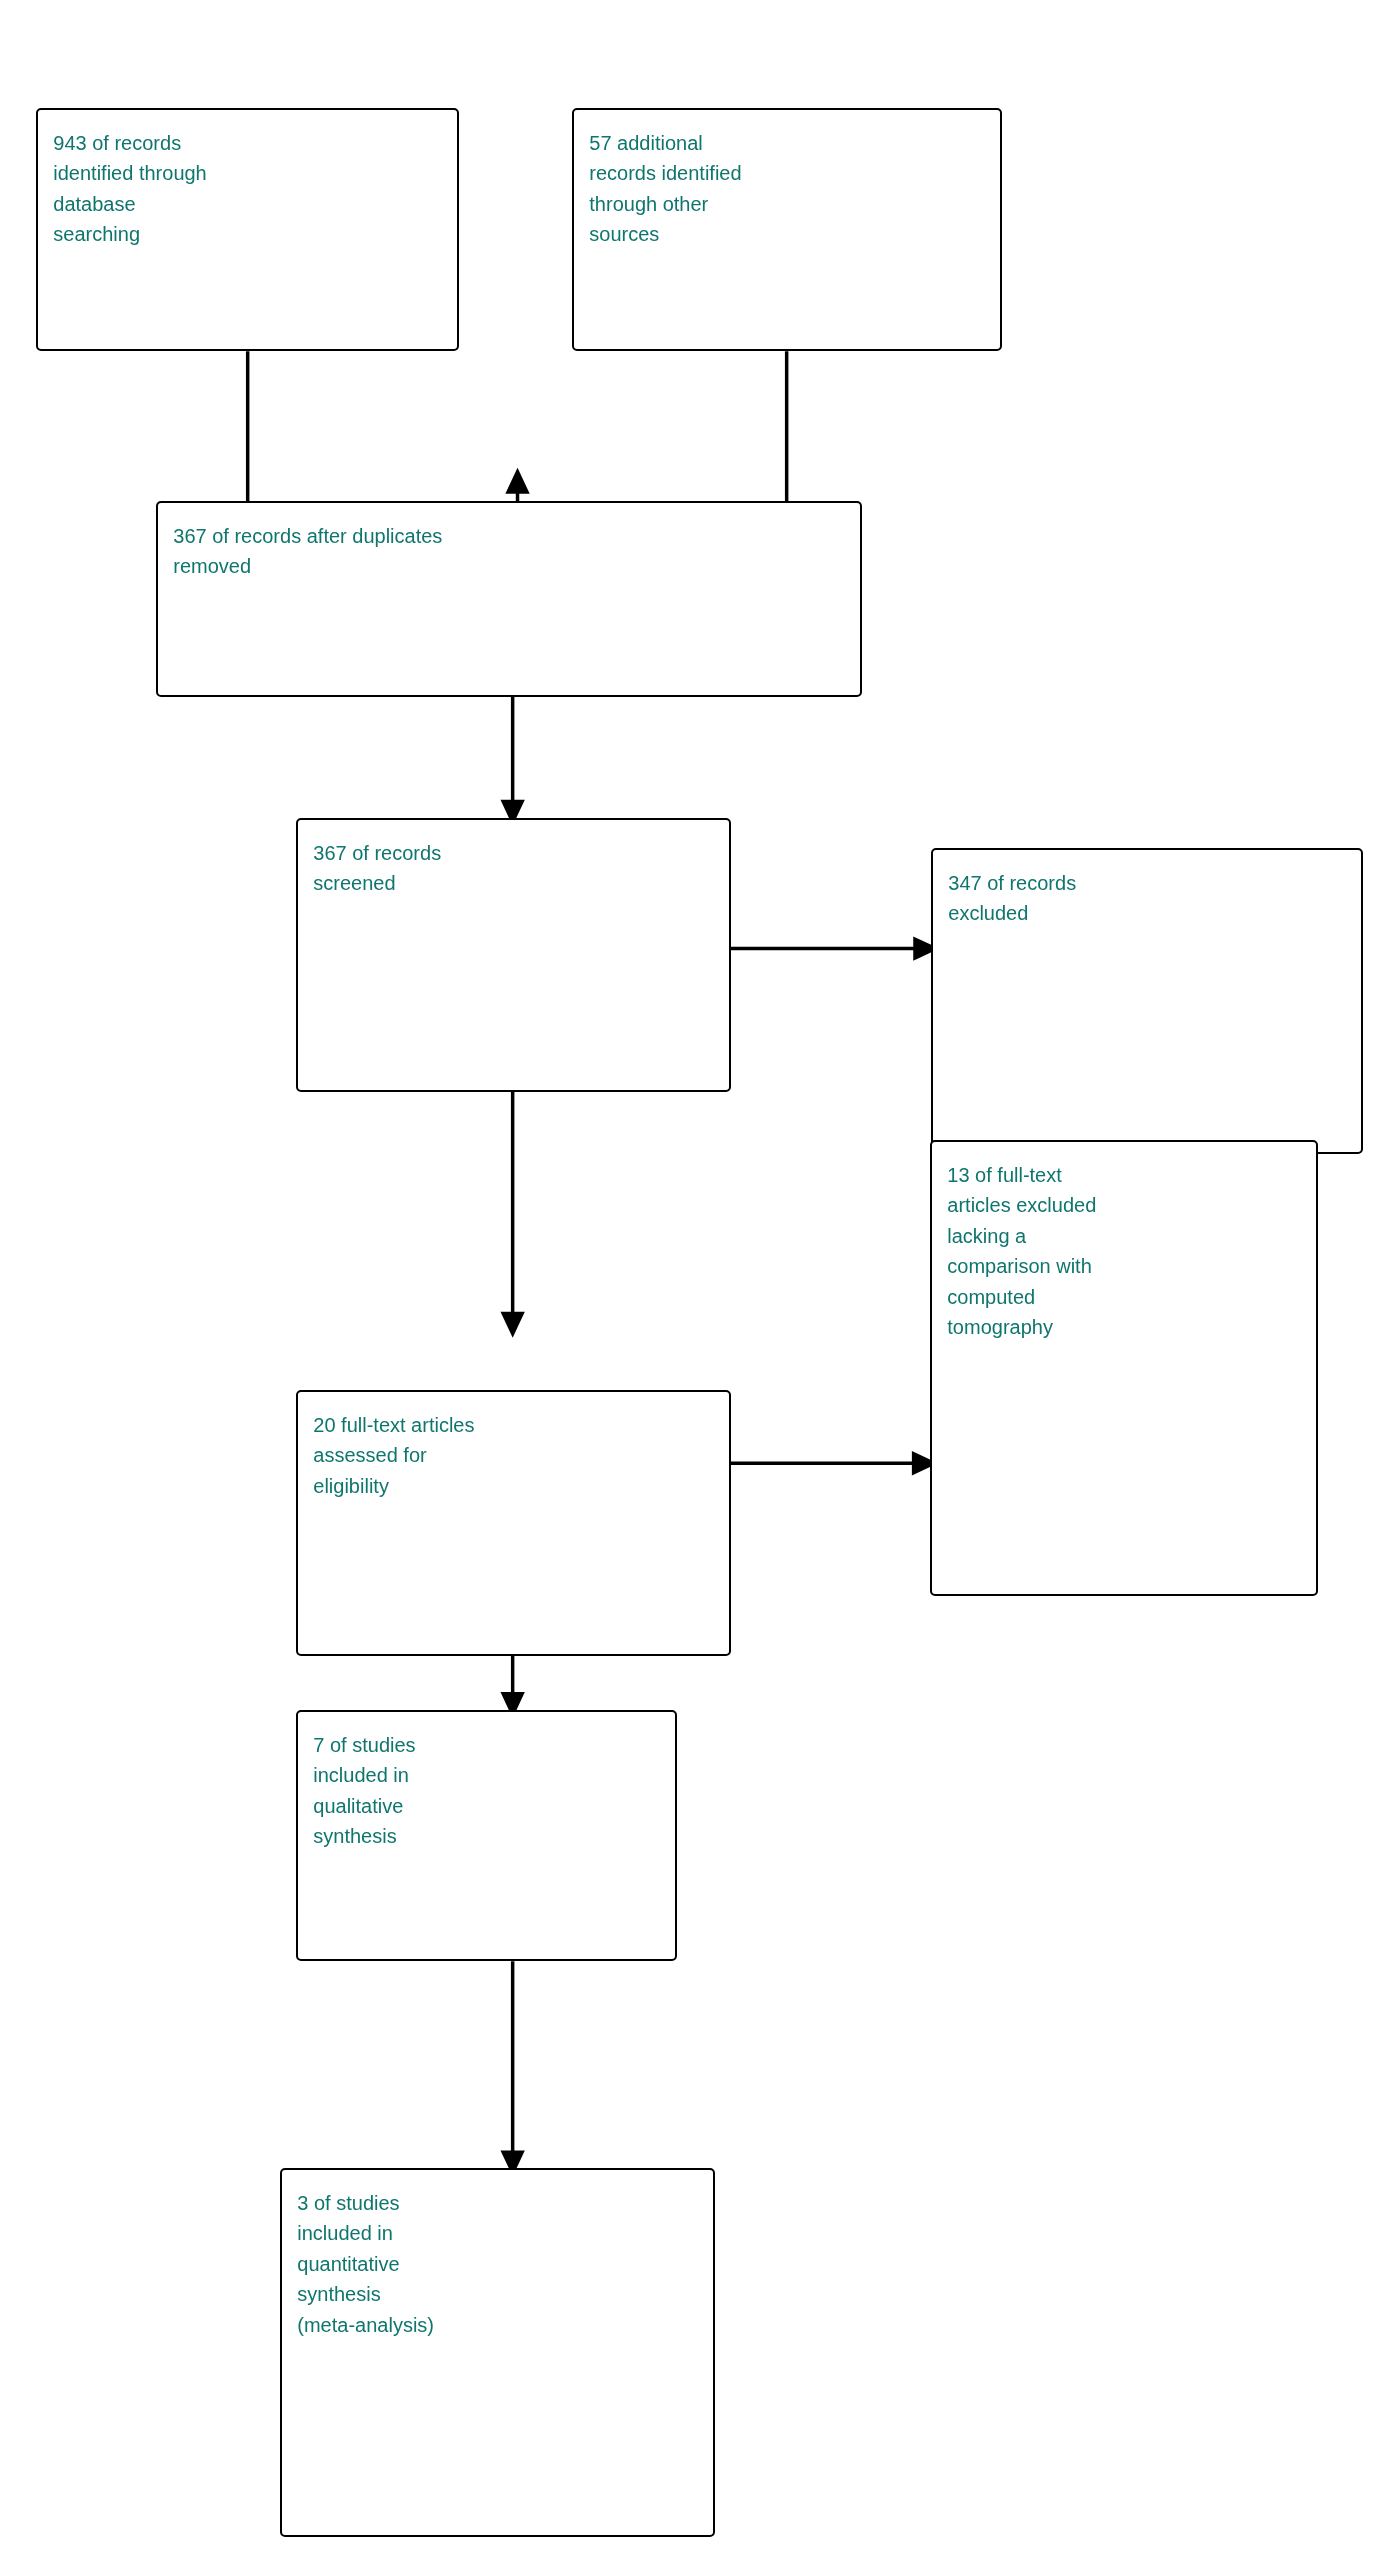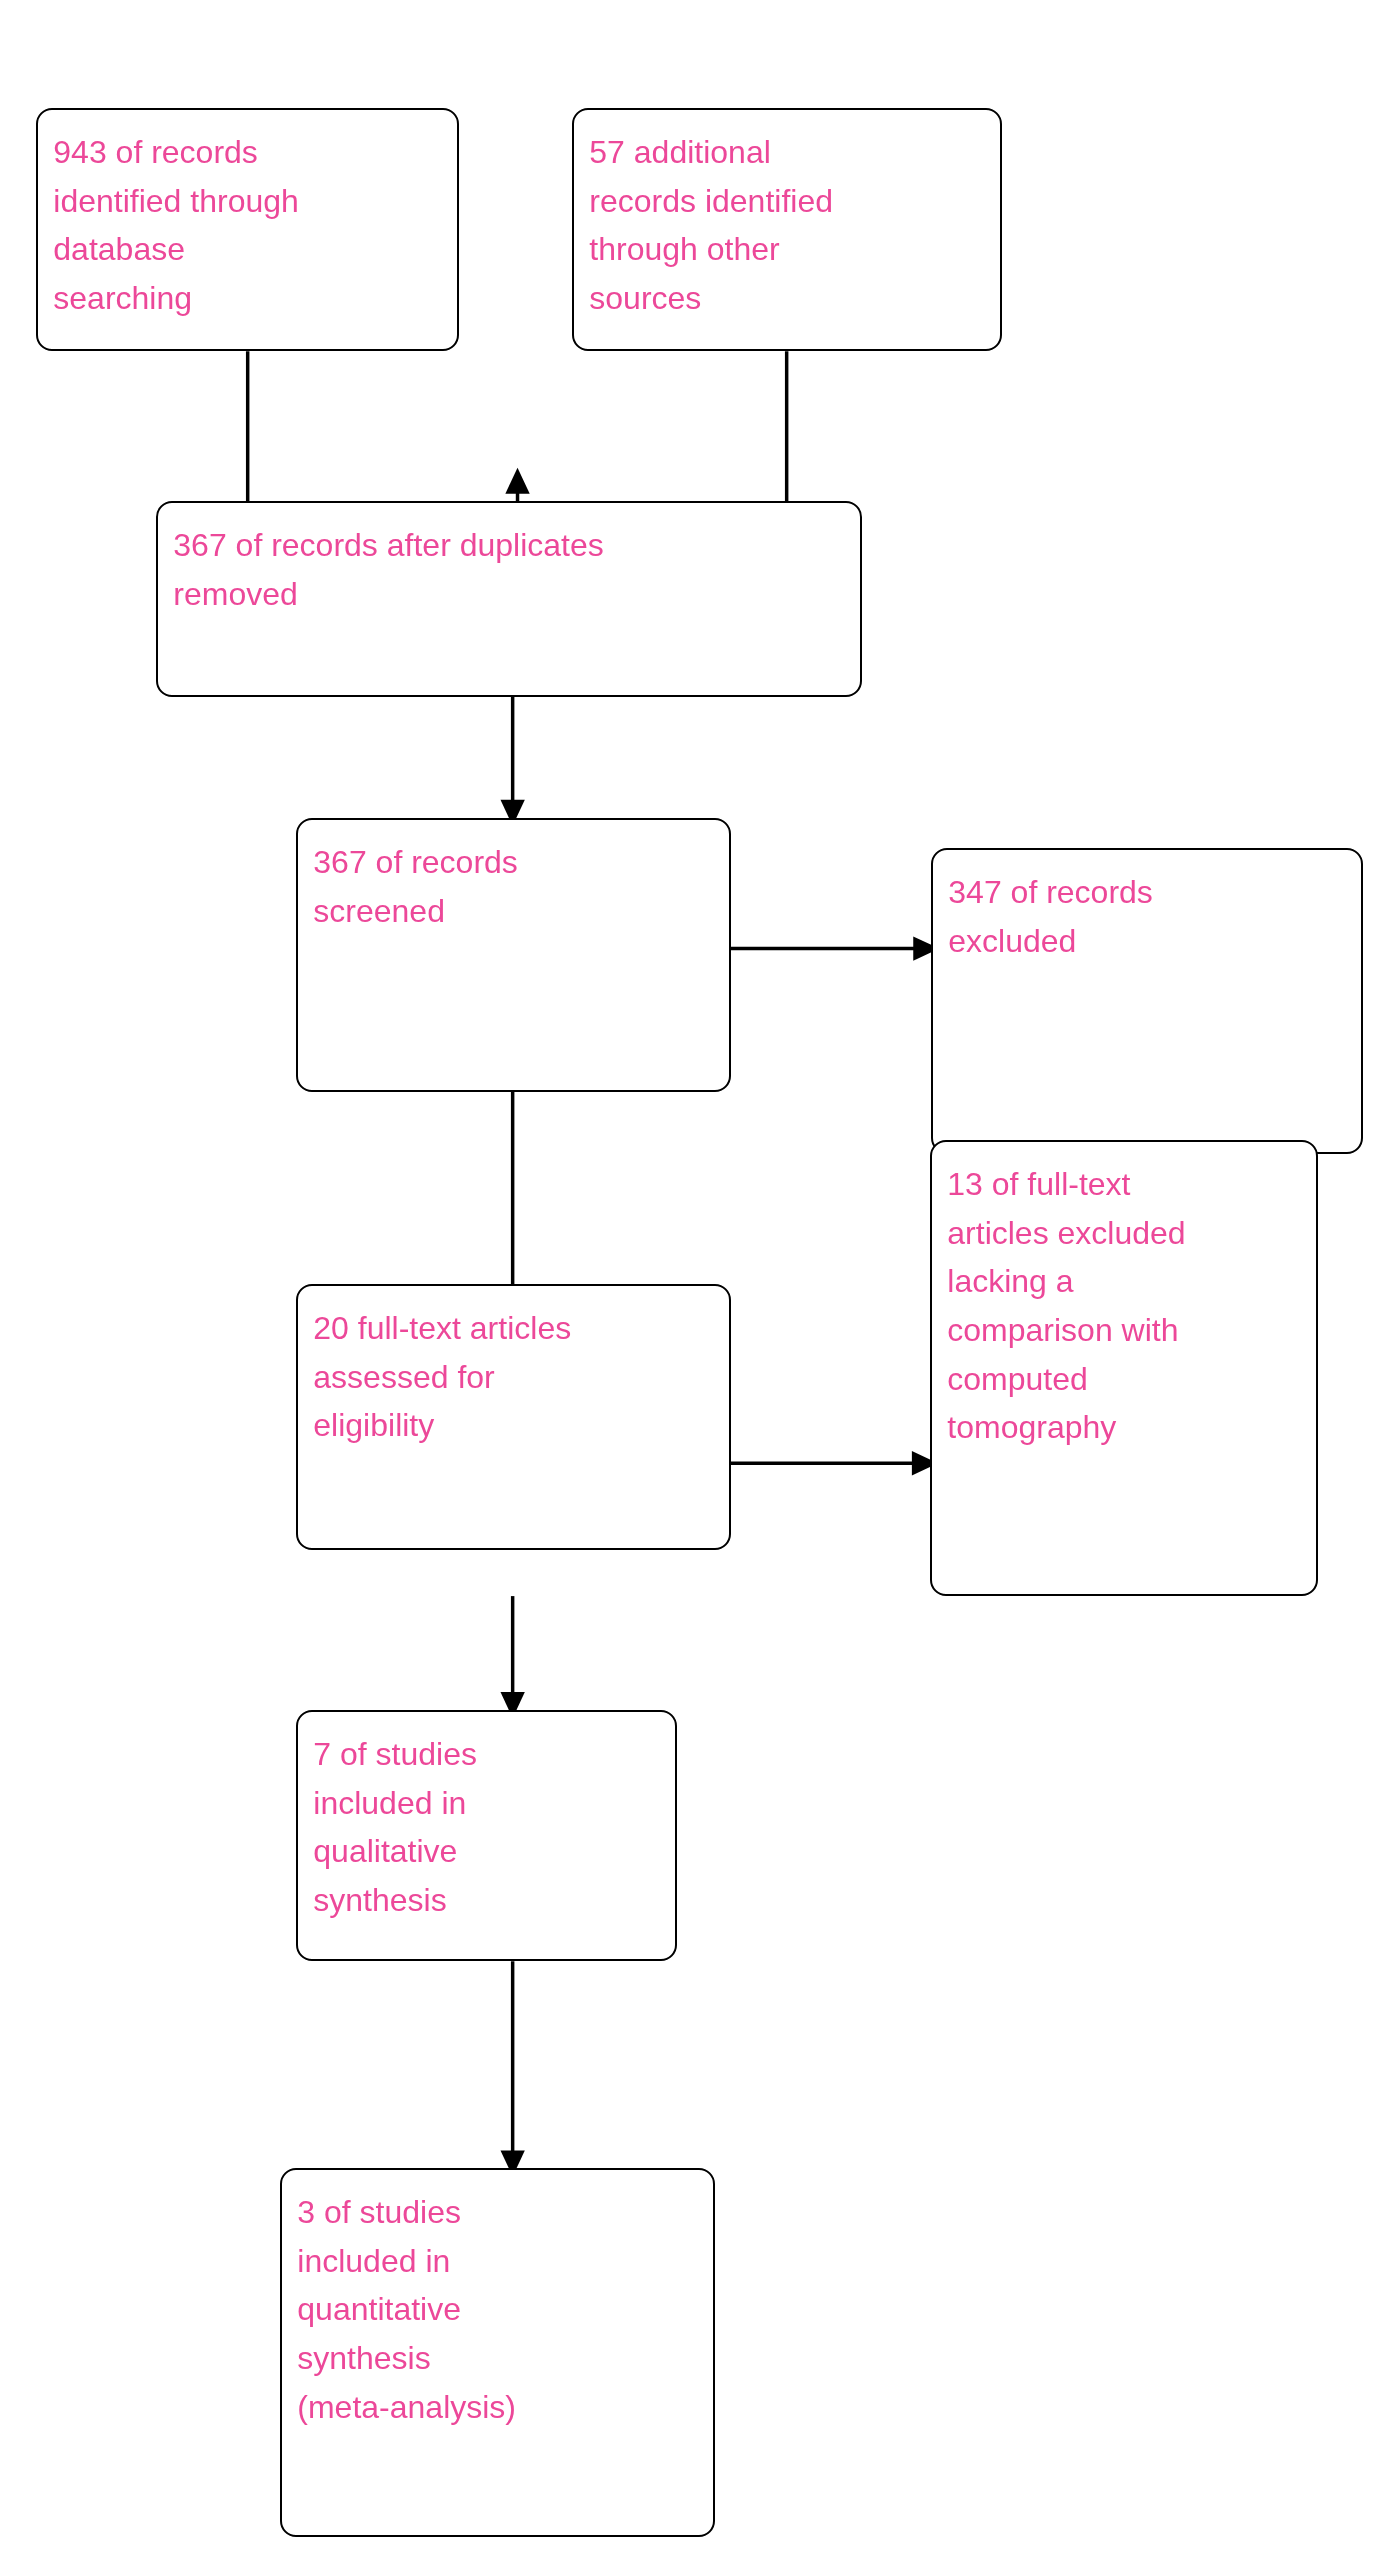--- a/index.html
+++ b/index.html
@@ -15,26 +15,26 @@
     position: relative;
     width: 1380px;
     height: 2576px;
     background: #ffffff;
     overflow: hidden;
   }
   .flow-box {
     position: absolute;
     box-sizing: border-box;
     border: 2.1px solid #000000;
-    border-radius: 16px;
+    border-radius: 5px;
     background: #ffffff;
     padding: 18px 15.3px 12.5px 15.3px;
-    font-size: 32px;
+    font-size: 20px;
     line-height: 1.52;
-    color: #ec4899;
+    color: #0f766e;
     white-space: pre-line;
     overflow: hidden;
   }
   .svg-layer {
     position: absolute;
     left: 0;
     top: 0;
     width: 1380px;
     height: 2576px;
     pointer-events: none;
@@ -102,21 +102,21 @@
 
   <div class="flow-box" style="left:156px; top:501px; width:706px; height:196px;">367 of records after duplicates
 removed</div>
 
   <div class="flow-box" style="left:296px; top:818px; width:435px; height:274px;">367 of records
 screened</div>
 
   <div class="flow-box" style="left:931px; top:848px; width:432px; height:306px;">347 of records
 excluded</div>
 
-  <div class="flow-box" style="left:296px; top:1284px; width:435px; height:266px;">20 full-text articles
+  <div class="flow-box" style="left:296px; top:1390px; width:435px; height:266px;">20 full-text articles
 assessed for
 eligibility</div>
 
   <div class="flow-box" style="left:930px; top:1140px; width:388px; height:456px;">13 of full-text
 articles excluded
 lacking a
 comparison with
 computed
 tomography</div>
 

